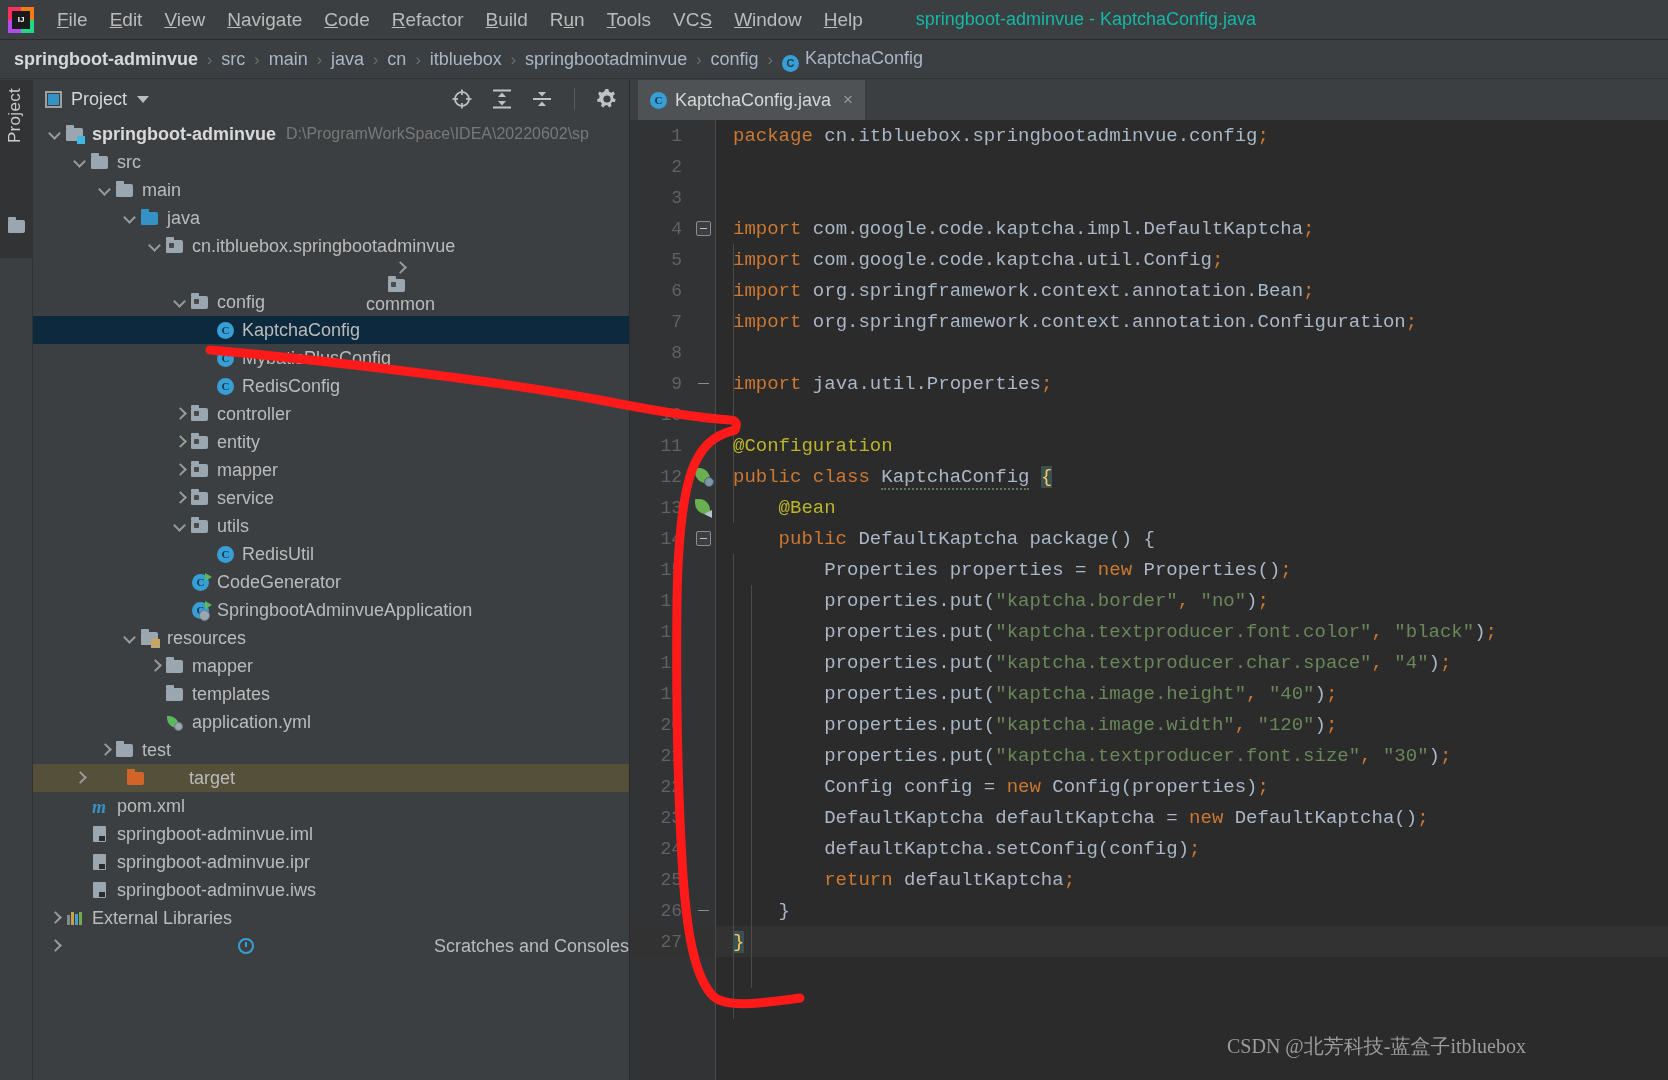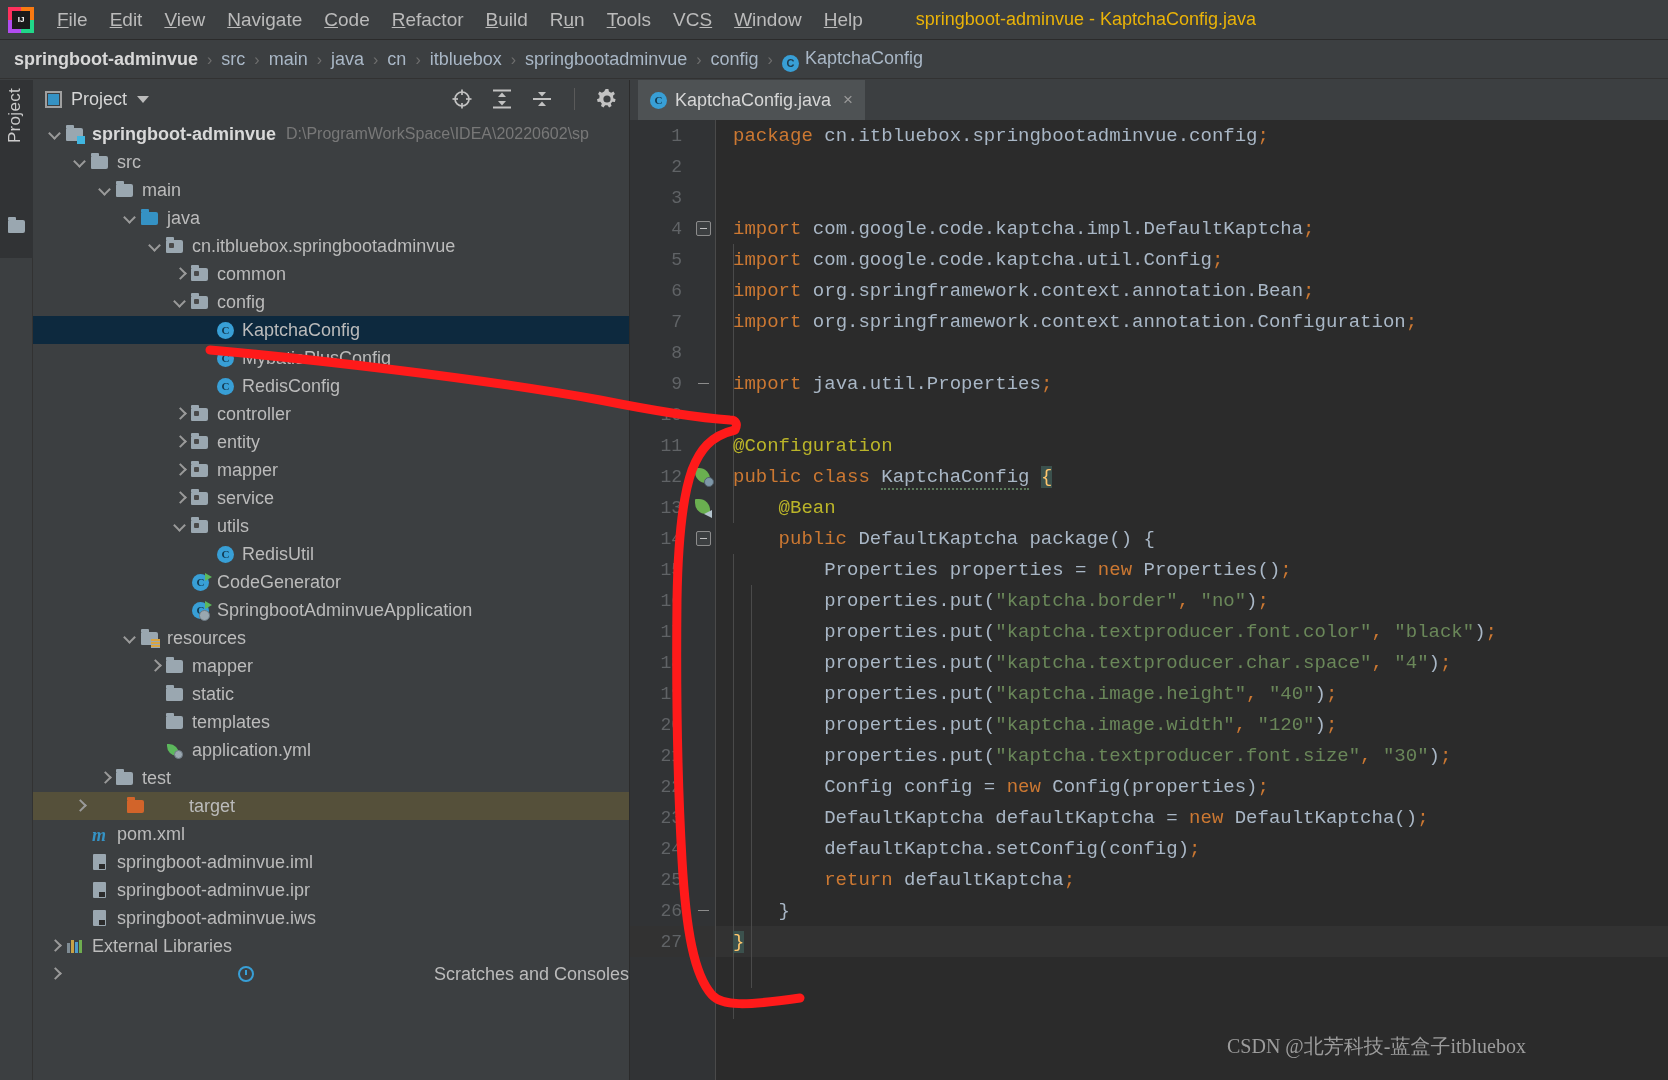--- a/index.html
+++ b/index.html
@@ -36,21 +36,21 @@
     position: absolute; left: 4px; top: 4px; width: 18px; height: 18px;
     background: #1A1A1A; color: #fff; font-size: 8px; line-height: 18px;
     text-align: center; font-family: "Liberation Sans", sans-serif; font-weight: bold;
   }
   .menu-item {
     color: #BBBBBB; font-size: 19px; padding: 2px 11px; cursor: default;
     white-space: nowrap;
   }
   .menu-item u { text-decoration: underline; }
   .win-title {
-    margin-left: 42px; color: #eab308; font-size: 18px; white-space: nowrap;
+    margin-left: 42px; color: #14b8a6; font-size: 18px; white-space: nowrap;
   }
 
   
   .breadcrumb {
     position: absolute; left: 0; top: 41px; width: 1668px; height: 38px;
     background: #3C3F41; display: flex; align-items: center;
     padding-left: 14px; border-bottom: 1px solid #323232;
   }
   .crumb { color: #A9B7C6; font-size: 18px; white-space: nowrap; }
   .crumb.bold { color: #D8D8D8; font-weight: bold; }
@@ -457,21 +457,21 @@
           </span>
           <span class="tlabel">java</span>
         </div>
         <div class="trow" style="padding-left: 114px;">
           <span class="arrow d"></span>
           <span class="ico">
             <span class="pkg"></span>
           </span>
           <span class="tlabel">cn.itbluebox.springbootadminvue</span>
         </div>
-        <div class="trow" style="padding-left: 139px;">
+        <div class="trow" style="padding-left: 139px; flex-direction: column;">
           <span class="arrow r"></span>
           <span class="ico">
             <span class="pkg"></span>
           </span>
           <span class="tlabel">common</span>
         </div>
         <div class="trow" style="padding-left: 139px;">
           <span class="arrow d"></span>
           <span class="ico">
             <span class="pkg"></span>
@@ -563,27 +563,20 @@
             </span>
           </span>
           <span class="tlabel">resources</span>
         </div>
         <div class="trow" style="padding-left: 114px;">
           <span class="arrow r"></span>
           <span class="ico">
             <span class="fold"></span>
           </span>
           <span class="tlabel">mapper</span>
-        </div>
-        <div class="trow" style="padding-left: 114px;">
-          <span class="arrow none"></span>
-          <span class="ico">
-            <span class="fold"></span>
-          </span>
-          <span class="tlabel">static</span>
         </div>
         <div class="trow" style="padding-left: 114px;">
           <span class="arrow none"></span>
           <span class="ico">
             <span class="fold"></span>
           </span>
           <span class="tlabel">templates</span>
         </div>
         <div class="trow" style="padding-left: 114px;">
           <span class="arrow none"></span>

